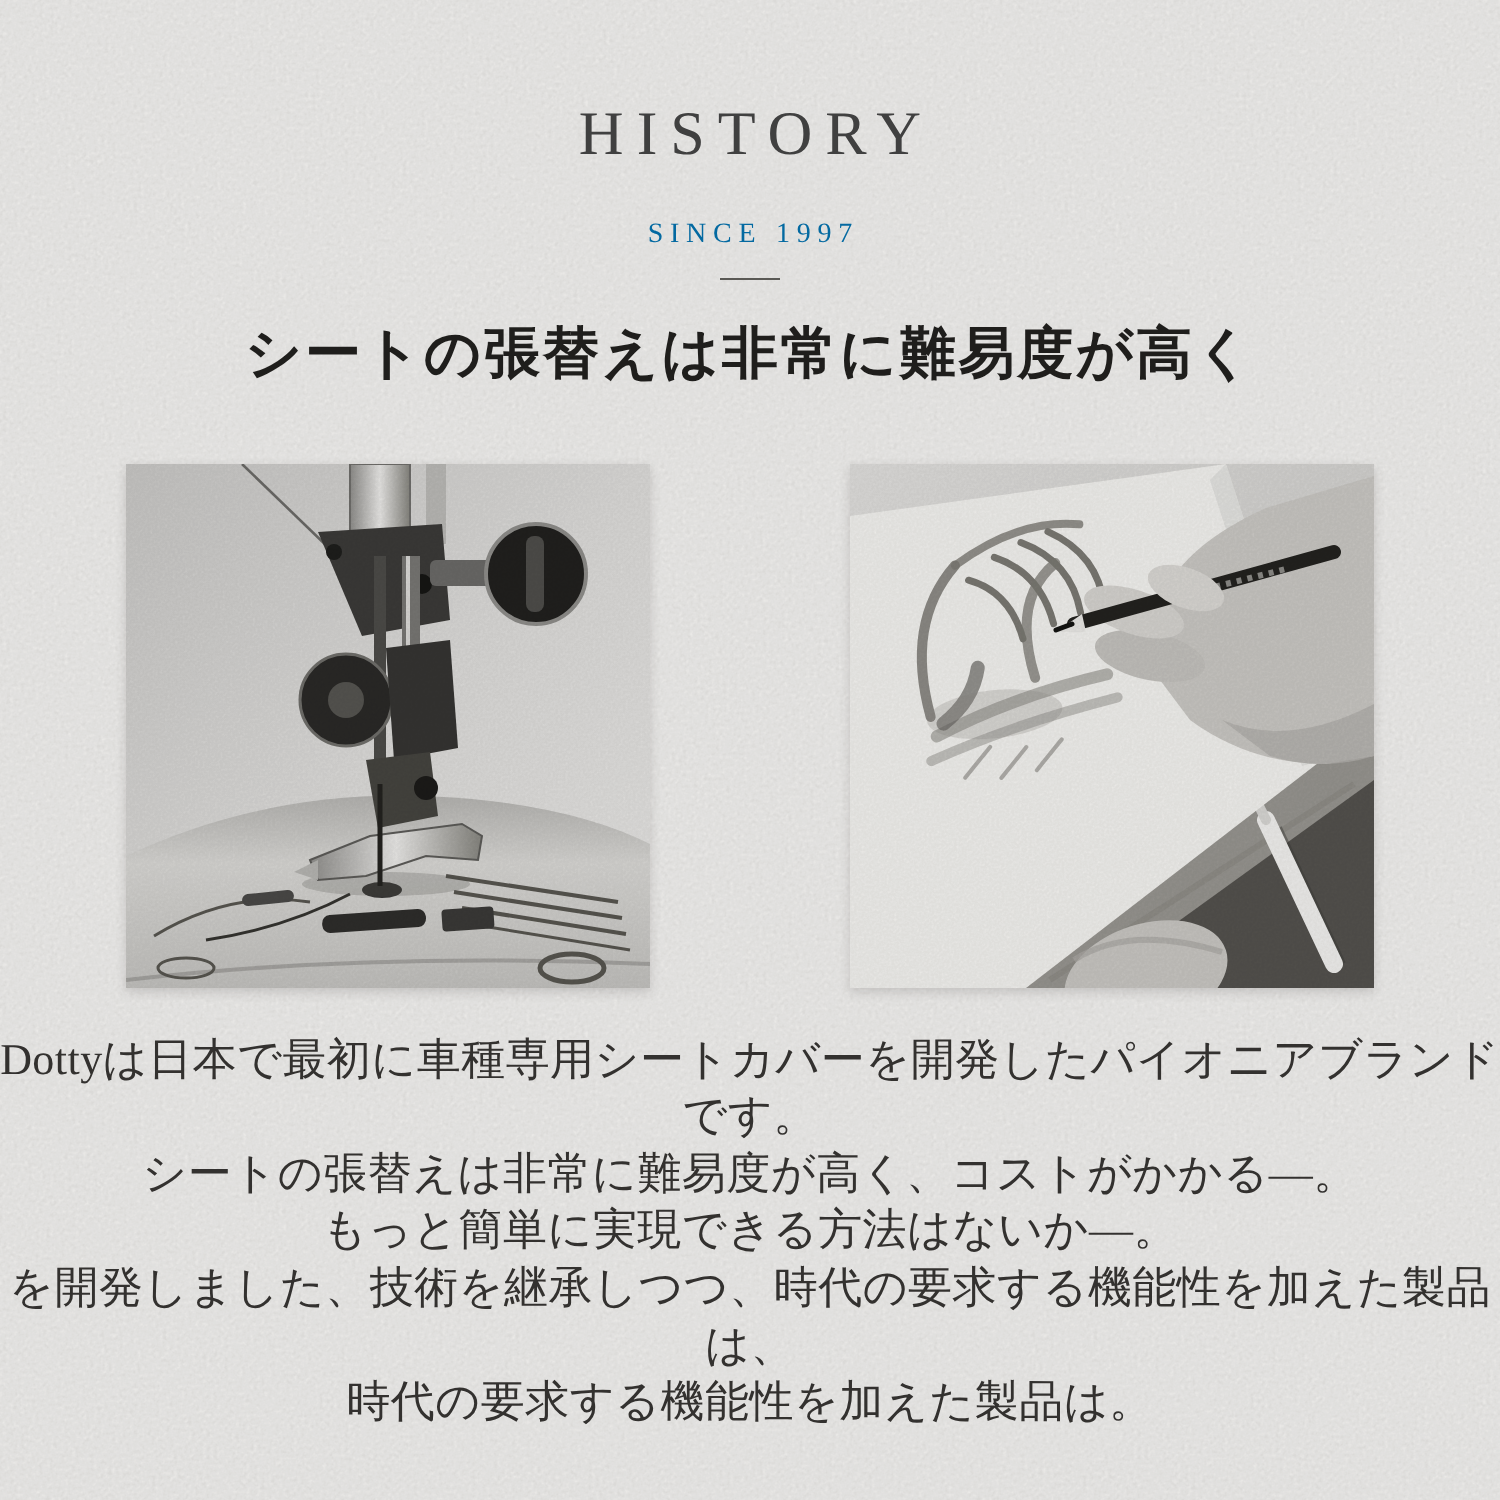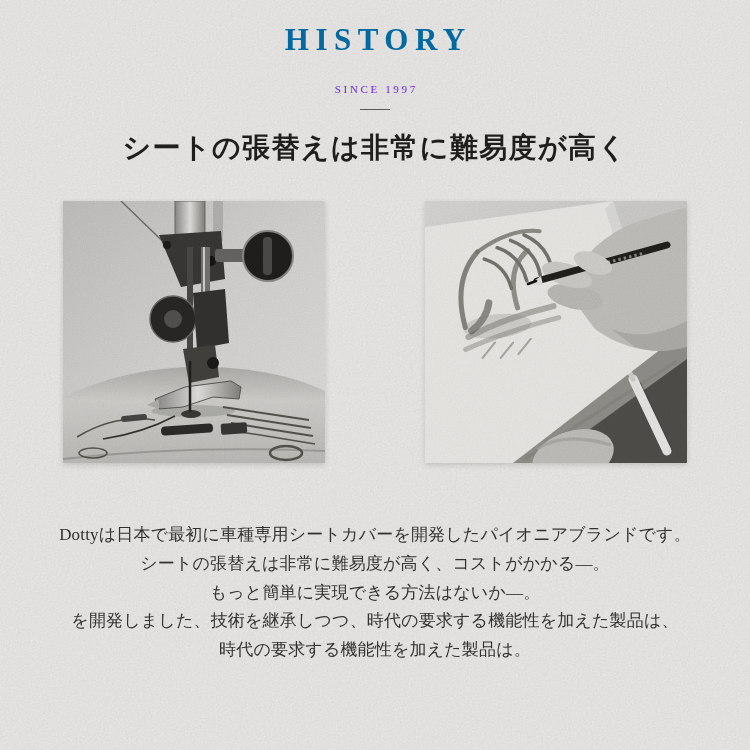--- a/index.html
+++ b/index.html
@@ -4,39 +4,39 @@
 <style>
   html,body{margin:0;padding:0}
   body{
     width:750px;height:750px;position:relative;overflow:hidden;
     background:#f2f1ef;color:#2c2b29;
     font-family:"Liberation Serif","DejaVu Serif",serif;
   }
   .bgtex{position:absolute;inset:0;z-index:0;pointer-events:none}
   main{position:relative;z-index:1;text-align:center}
   .title{
-    margin:0;padding-top:22px;font-size:31px;font-weight:700;
-    letter-spacing:.21em;text-indent:.21em;color:#0369a1;line-height:1.15;
+    margin:0;padding-top:49px;font-size:31px;font-weight:400;
+    letter-spacing:.21em;text-indent:.21em;color:#404040;line-height:1.15;
   }
   .subtitle{
-    margin-top:25px;font-size:11px;font-weight:400;
-    letter-spacing:.24em;text-indent:.24em;color:#6d28d9;line-height:1.1;
+    margin-top:25px;font-size:14px;font-weight:400;
+    letter-spacing:.24em;text-indent:.24em;color:#0369a1;line-height:1.1;
   }
   .divider{width:30px;border:0;border-top:1.5px solid #5a5955;margin:14px auto 0}
   .heading{
     margin:21px 0 0;font-size:28px;font-weight:700;
     letter-spacing:.05em;line-height:1.2;color:#1f1e1c;
   }
   .photos{margin-top:37px;display:flex;justify-content:center;gap:100px}
   .photo{
     width:262px;height:262px;background:#d9d8d6;
     box-shadow:0 2px 5px rgba(60,58,54,.18);
   }
   .photo svg{display:block;width:100%;height:100%}
-  .story{margin-top:58px;font-size:17px;line-height:28.6px;color:#33312f;letter-spacing:.01em}
+  .story{margin-top:22px;font-size:22px;line-height:28.6px;color:#33312f;letter-spacing:.01em}
   .story p{margin:0}
 </style>
 </head>
 <body>
 
 <svg class="bgtex" width="750" height="750" xmlns="http://www.w3.org/2000/svg">
   <filter id="paperNoise">
     <feTurbulence type="fractalNoise" baseFrequency="0.55" numOctaves="2" stitchTiles="stitch"></feTurbulence>
     <feColorMatrix type="matrix" values="0 0 0 0 0  0 0 0 0 0  0 0 0 0 0  0.5 0.5 0.5 0 0"></feColorMatrix>
   </filter>

